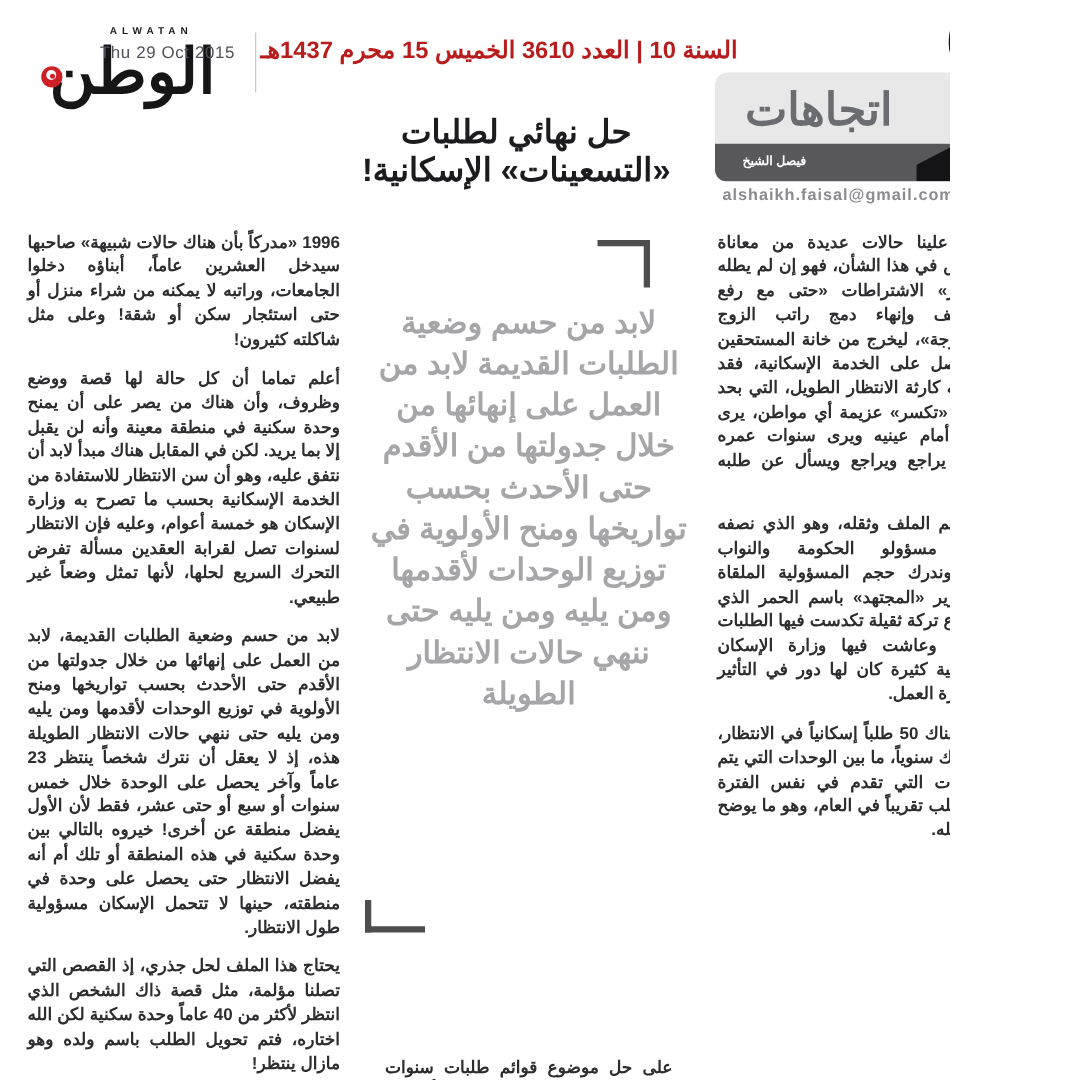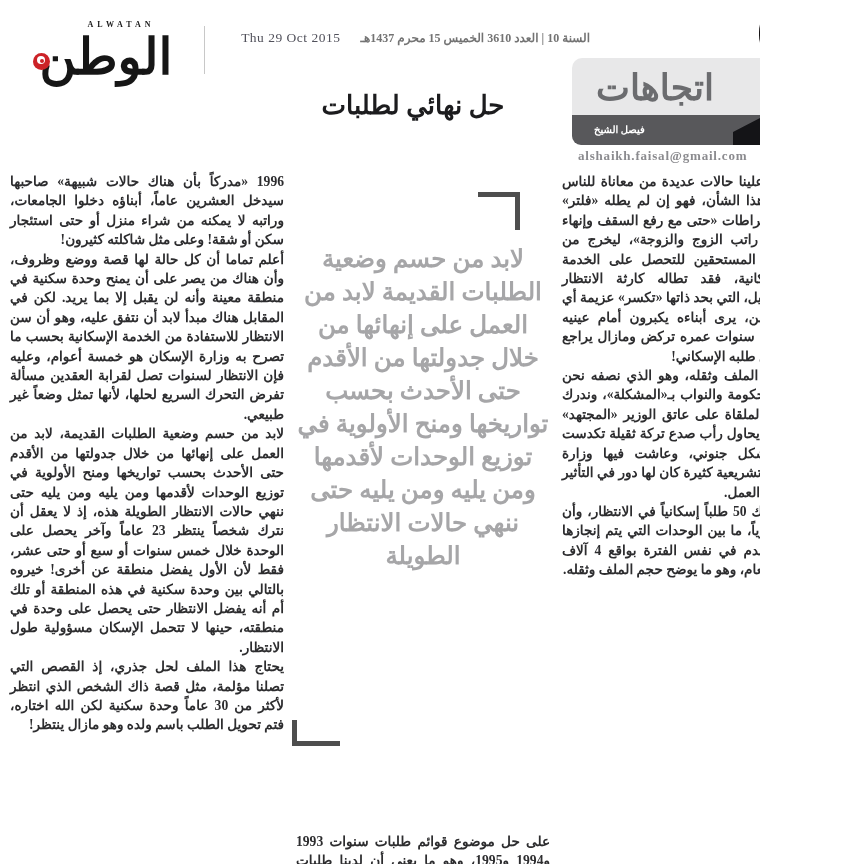--- a/index.html
+++ b/index.html
@@ -1,34 +1,34 @@
 <!DOCTYPE html>
 <html lang="ar"><head>
 <meta charset="utf-8">
 <style>
   html,body { margin:0; padding:0; background:#fff; }
   * { box-sizing:border-box; }
   #page {
     position:relative; width:760px; height:864px; background:#ffffff;
-    font-family:Liberation Serif, serif; overflow:hidden;
+    font-family:Liberation Sans, sans-serif; overflow:hidden;
   }
 
   
   .logo { position:absolute; left:20px; top:20px; width:172px; }
   .logo-latin { text-align:center; font-size:8px; font-weight:bold; letter-spacing:4px; color:#1a1a1a; padding-left:30px; }
   .logo-ar { position:relative; font-size:50px; line-height:56px; font-weight:800; color:#161616; direction:rtl; text-align:center; }
   .logo-dot { position:absolute; left:13px; top:24px; width:17px; height:17px; border-radius:50%;
     background:#cc2227; }
   .logo-dot::after { content:""; position:absolute; left:4px; top:3px; width:8px; height:8px; border-radius:50%; background:#fff; }
   .logo-dot::before { content:""; position:absolute; left:7px; top:6px; width:4px; height:4px; border-radius:50%; background:#cc2227; z-index:2; }
 
   .masthead-divider { position:absolute; left:204px; top:26px; width:1px; height:48px; background:#c8c8c8; }
 
   .dateline { position:absolute; left:210px; top:28px; width:380px; direction:rtl; text-align:right; white-space:nowrap; }
-  .dateline .ar { font-size:12px; font-weight:700; color:#737373; }
+  .dateline .ar { font-size:19px; font-weight:700; color:#b91c1c; }
   .dateline .en { font-size:13.5px; font-weight:500; color:#51515b; margin-right:16px; letter-spacing:0.5px;text-align:center; }
 
   
   .card-light { position:absolute; left:572px; top:58px; width:286px; height:57px; background:#e8e8e9; border-radius:10px 10px 0 0; }
   .section-title { position:absolute; left:596px; top:66px; font-size:36px; line-height:44px; font-weight:700; color:#6b6c6f; direction:rtl; }
   .card-dark { position:absolute; left:572px; top:115px; width:280px; height:30px; background:#58585b; border-radius:0 0 9px 9px; }
   .columnist-name { position:absolute; left:594px; top:115px; height:30px; line-height:30px; font-size:10px; font-weight:700; color:#ffffff; direction:rtl; }
   .columnist-email { position:absolute; left:578px; top:148px; font-size:13px; font-weight:700; letter-spacing:0.8px; color:#8b8b8f; }
 
   
@@ -54,21 +54,21 @@
   .twitter-badge { position:absolute; left:799px; top:181px; width:47px; height:46px; border-radius:11px;
     background:linear-gradient(180deg,#b3b3b3 0%,#8b8b8b 55%,#6f6f6f 100%); box-shadow:0 2px 3px rgba(0,0,0,.25);
     display:flex; align-items:center; justify-content:center; }
   .twitter-tail { position:absolute; left:6px; bottom:-6px; width:13px; height:13px; background:#777777; transform:rotate(50deg) skewX(12deg); border-radius:2px; z-index:-1; }
   .twitter-handle { position:absolute; left:812px; top:338px; transform:rotate(-90deg); transform-origin:0 0;
     white-space:nowrap; font-size:13.5px; font-weight:700; letter-spacing:0.8px; color:#97999c; }
 
   
   .cols { position:absolute; top:172px; left:10px; width:848px; direction:rtl; display:flex; gap:12px; }
   .bodycol { text-align:justify; font-size:13.6px; line-height:19.4px; color:#2d2d2f; font-weight:700; }
-  .bodycol p { margin:0; }
+  .bodycol p { margin:12px; }
   .col-right { width:296px; position:relative; }
   .col-middle { width:254px; position:relative; }
   .col-left { width:274px; }
   .badge-space { float:right; width:70px; height:160px; } 
 
   .q-open-abs { position:absolute; top:20px; right:30px; width:42px; height:38px;
     border-top:5px solid #4e4e4e; border-right:5px solid #4e4e4e; }
   .q-close-abs { position:absolute; top:548px; left:-4px; width:48px; height:26px;
     border-bottom:5px solid #4e4e4e; border-left:5px solid #4e4e4e; }
 
@@ -109,20 +109,21 @@
     <div class="ph-brow r"></div>
     <div class="ph-eye l"></div>
     <div class="ph-eye r"></div>
     <div class="ph-mouth"></div>
     <div class="ph-shirt"></div>
     <div class="ph-suit"></div>
   </div>
 
   <div class="headline">
     <div>حل نهائي لطلبات</div>
+    <div>«التسعينات» الإسكانية!</div>
   </div>
 
   <div class="twitter-badge">
     <div class="twitter-tail"></div>
     <svg viewBox="0 0 24 24" width="27" height="27">
       <path fill="#ffffff" d="M24 4.557c-.883.392-1.832.656-2.828.775 1.017-.609 1.798-1.574 2.165-2.724-.951.564-2.005.974-3.127 1.195-.897-.957-2.178-1.555-3.594-1.555-3.179 0-5.515 2.966-4.797 6.045-4.091-.205-7.719-2.165-10.148-5.144-1.29 2.213-.669 5.108 1.523 6.574-.806-.026-1.566-.247-2.229-.616-.054 2.281 1.581 4.415 3.949 4.89-.693.188-1.452.232-2.224.084.626 1.956 2.444 3.379 4.6 3.419-2.07 1.623-4.678 2.348-7.29 2.04 2.179 1.397 4.768 2.212 7.548 2.212 9.142 0 14.307-7.721 13.995-14.646.962-.695 1.797-1.562 2.457-2.549z"></path>
     </svg>
   </div>
   <div class="twitter-handle">@f_alshaikh</div>
 
@@ -139,17 +140,17 @@
       <div class="q-open-abs"></div>
       <div class="pull-quote">لابد من حسم وضعية الطلبات القديمة لابد من العمل على إنهائها من خلال جدولتها من الأقدم حتى الأحدث بحسب تواريخها ومنح الأولوية في توزيع الوحدات لأقدمها ومن يليه ومن يليه حتى ننهي حالات الانتظار الطويلة</div>
       <div class="q-close-abs"></div>
       <p class="middle-tail">على حل موضوع قوائم طلبات سنوات 1993 و1994 و1995، وهو ما يعني أن لدينا طلبات انتظر أصحابها قرابة 23 عاماً! وقبل أيام فقط وصلتني حالة لطلب منذ</p>
     </div>
 
     <div class="bodycol col-left">
       <p>1996 «مدركاً بأن هناك حالات شبيهة» صاحبها سيدخل العشرين عاماً، أبناؤه دخلوا الجامعات، وراتبه لا يمكنه من شراء منزل أو حتى استئجار سكن أو شقة! وعلى مثل شاكلته كثيرون!</p>
       <p>أعلم تماما أن كل حالة لها قصة ووضع وظروف، وأن هناك من يصر على أن يمنح وحدة سكنية في منطقة معينة وأنه لن يقبل إلا بما يريد. لكن في المقابل هناك مبدأ لابد أن نتفق عليه، وهو أن سن الانتظار للاستفادة من الخدمة الإسكانية بحسب ما تصرح به وزارة الإسكان هو خمسة أعوام، وعليه فإن الانتظار لسنوات تصل لقرابة العقدين مسألة تفرض التحرك السريع لحلها، لأنها تمثل وضعاً غير طبيعي.</p>
       <p>لابد من حسم وضعية الطلبات القديمة، لابد من العمل على إنهائها من خلال جدولتها من الأقدم حتى الأحدث بحسب تواريخها ومنح الأولوية في توزيع الوحدات لأقدمها ومن يليه ومن يليه حتى ننهي حالات الانتظار الطويلة هذه، إذ لا يعقل أن نترك شخصاً ينتظر 23 عاماً وآخر يحصل على الوحدة خلال خمس سنوات أو سبع أو حتى عشر، فقط لأن الأول يفضل منطقة عن أخرى! خيروه بالتالي بين وحدة سكنية في هذه المنطقة أو تلك أم أنه يفضل الانتظار حتى يحصل على وحدة في منطقته، حينها لا تتحمل الإسكان مسؤولية طول الانتظار.</p>
-      <p>يحتاج هذا الملف لحل جذري، إذ القصص التي تصلنا مؤلمة، مثل قصة ذاك الشخص الذي انتظر لأكثر من 30 عاماً وحدة سكنية لكن الله اختاره، فتم تحويل الطلب باسم ولده وهو مازال ينتظر!</p>
+      <p>يحتاج هذا الملف لحل جذري، إذ القصص التي تصلنا مؤلمة، مثل قصة ذاك الشخص الذي انتظر لأكثر من 40 عاماً وحدة سكنية لكن الله اختاره، فتم تحويل الطلب باسم ولده وهو مازال ينتظر!</p>
     </div>
 
   </div>
 </div>
 
 </body></html>

